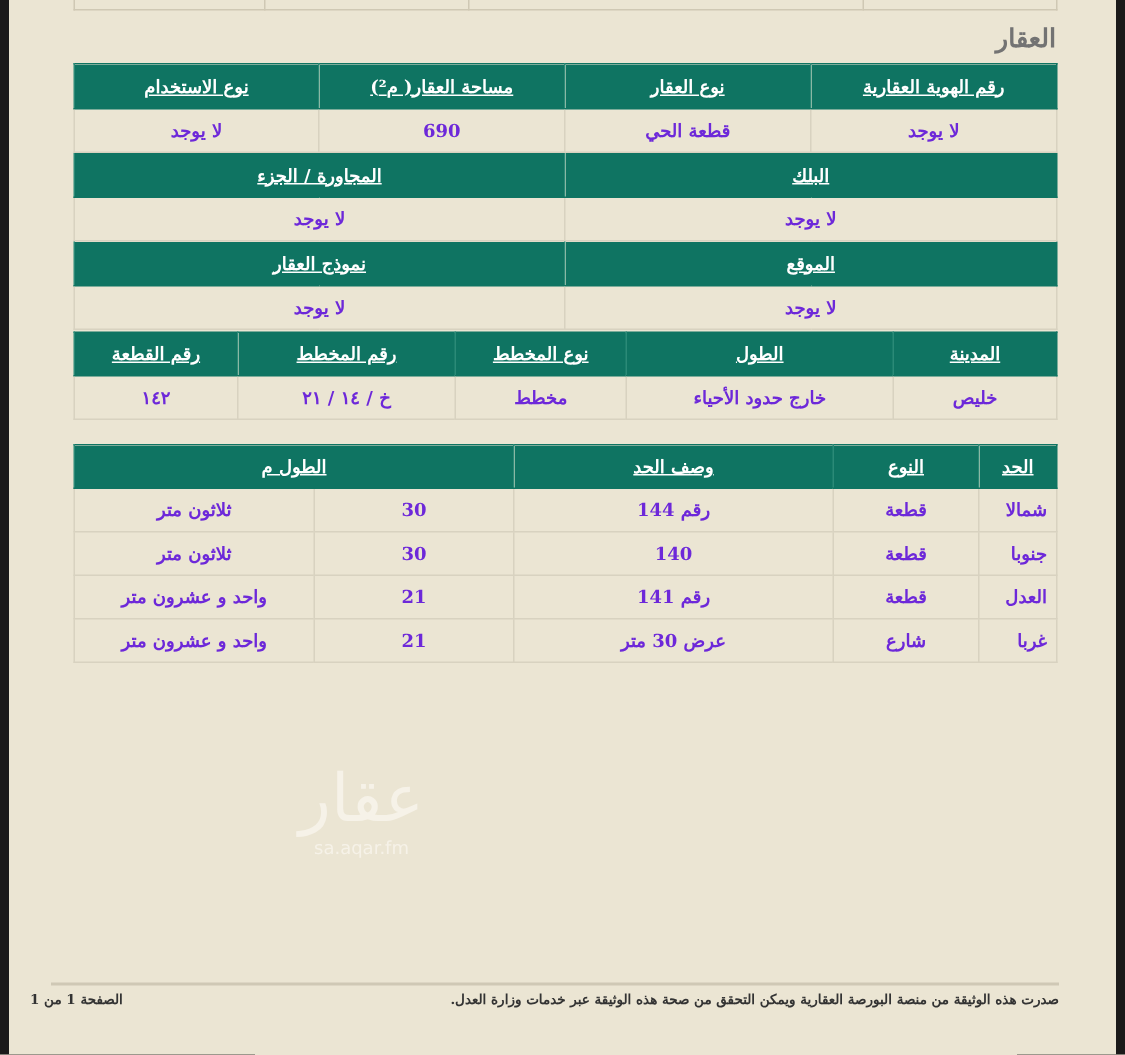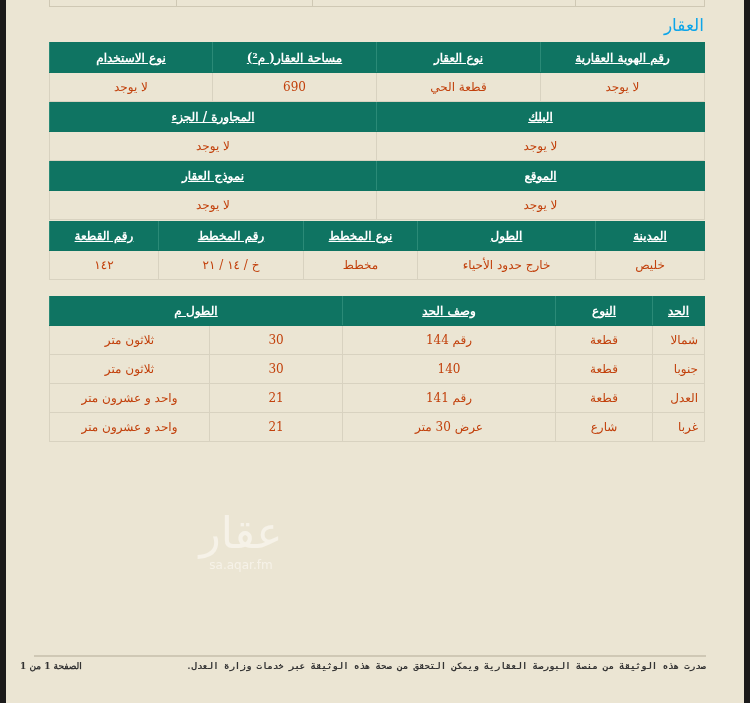--- a/index.html
+++ b/index.html
@@ -14,43 +14,43 @@
       left: 6px; top: 0;
       width: 738px; height: 703px;
       background: #ebe5d3;
     }
     table { border-collapse: collapse; position: absolute; direction: rtl; table-layout: fixed; }
     td, th {
       border: 1px solid #d8d2c0;
       text-align: center;
       vertical-align: middle;
       font-size: 12px;
-      color: #c2410c;
-      font-weight: normal;
+      color: #6d28d9;
+      font-weight: bold;
       white-space: nowrap;
       overflow: hidden;
     }
     th {
       background: #0f7462;
       color: #ffffff;
       border-color: #0f7462;
       border-left: 1px solid #2b8a77;
       font-weight: bold;
       text-decoration: underline;
     }
     td { background: #ebe5d3; }
 
     .top-partial { position: absolute; left: 49px; top: -6px; width: 655px; height: 12px; }
     .top-partial td { height: 12px; border-color: #cfc8b4; }
 
     .section-title {
       position: absolute;
       right: 46px; top: 15px;
-      font-size: 17px; font-weight: normal;
-      color: #0ea5e9;
+      font-size: 17px; font-weight: bold;
+      color: #737373;
       direction: rtl;
     }
 
     .t1 { left: 49px; top: 42px; width: 655px; }
     .t1 th { height: 30px; }
     .t1 td { height: 29px; }
 
     .t2 { left: 49px; top: 221px; width: 655px; }
     .t2 th { height: 29px; }
     .t2 td { height: 29px; }
@@ -85,21 +85,20 @@
       left: 34px; top: 655px;
       width: 672px; height: 2px;
       background: #cfc8b5;
     }
     .footer-note {
       position: absolute;
       right: 44px; top: 661px;
       font-size: 9px; color: #333;
       direction: rtl;
       font-weight: bold;
-      font-family: Liberation Mono, monospace;
     }
     .page-num {
       position: absolute;
       left: 20px; top: 661px;
       font-size: 9px; color: #333;
       direction: rtl;
       font-weight: bold;
     }
   </style>
 </head>

